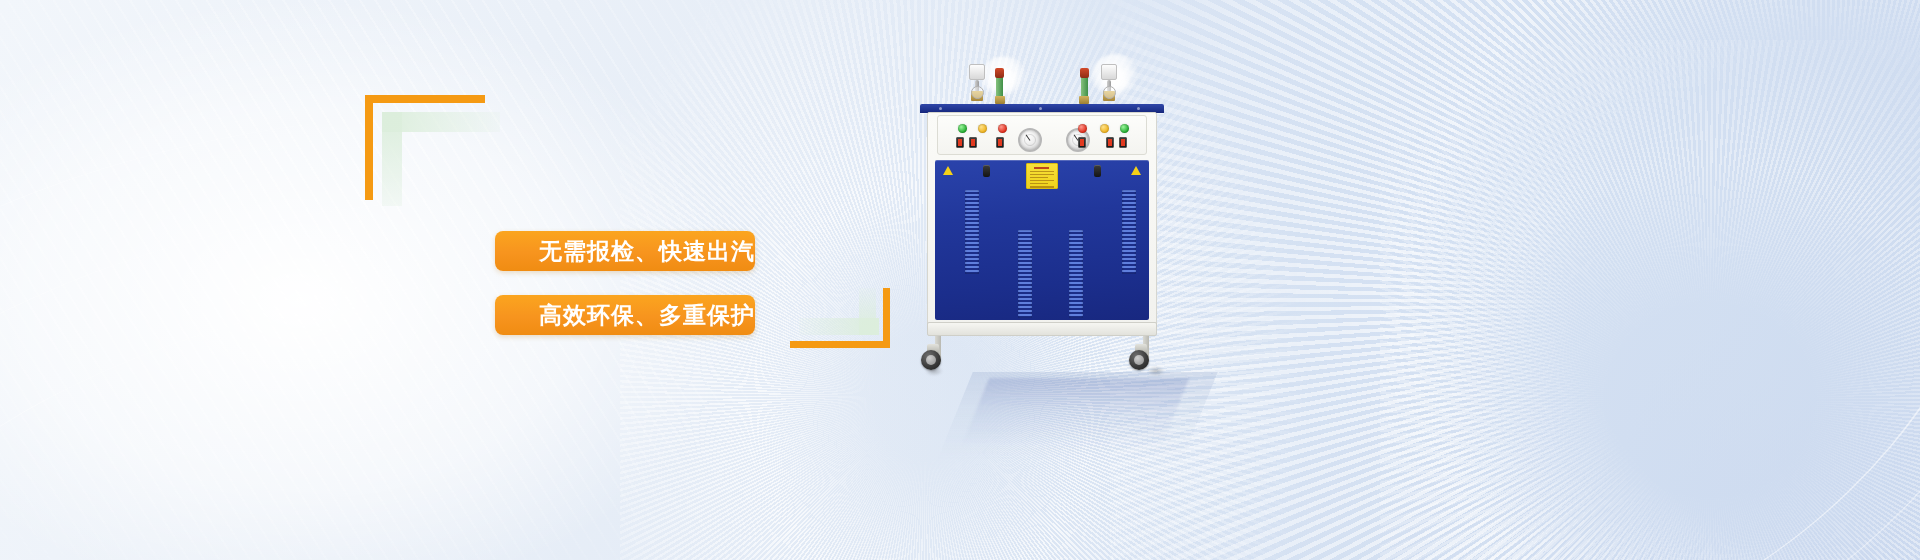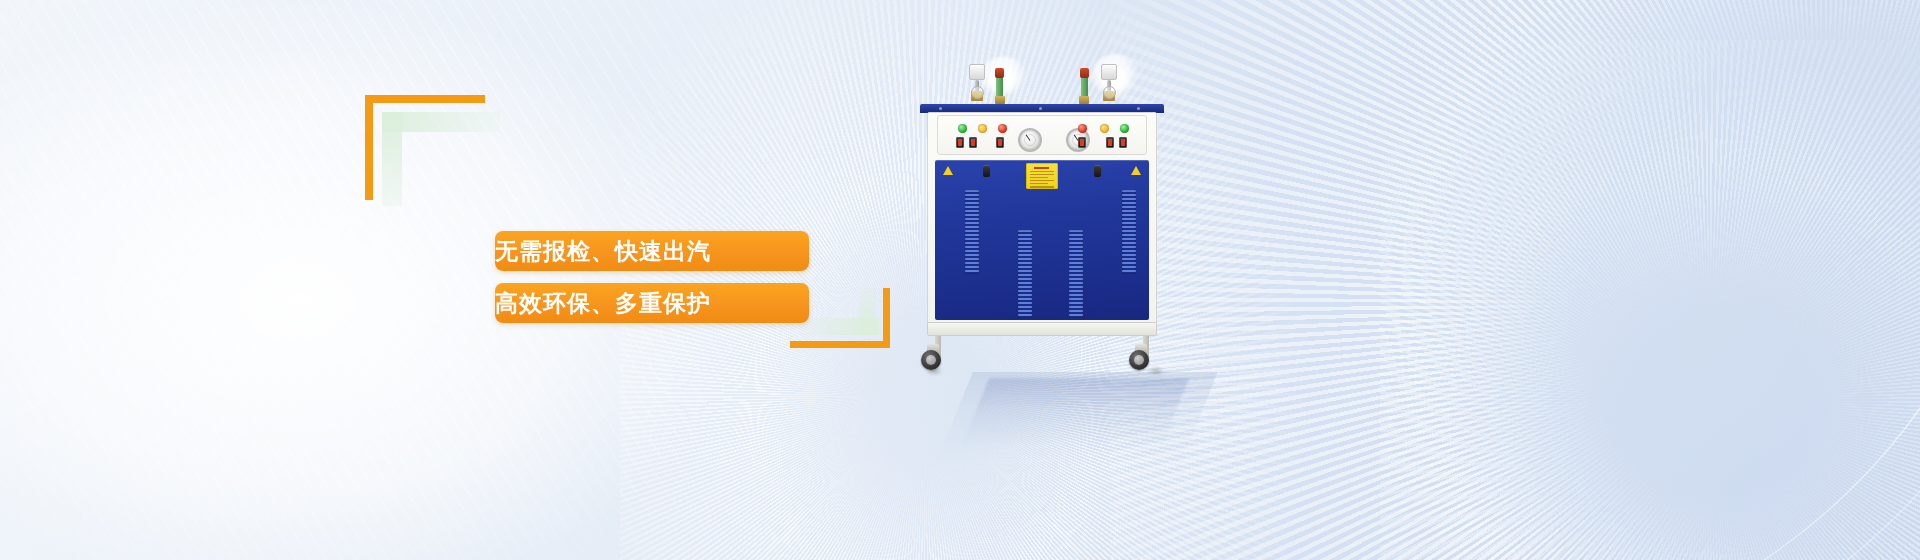--- a/index.html
+++ b/index.html
@@ -106,29 +106,29 @@
        3px 4px 0 rgba(150,168,196,0.55),
        5px 7px 9px rgba(120,142,178,0.42),
        0 1px 0 rgba(255,255,255,0.9);
     white-space:nowrap;
   }
 
   
   .badges{ position:absolute; left:495px; top:231px; }
   .badge{
     display:block;
-    width:314px; height:40px;
+    width:260px; height:40px;
     background:linear-gradient(180deg,#fba51f 0%, #f7941e 55%, #f08c12 100%);
     border-radius:8px;
     color:#ffffff;
     font-size:23px; font-weight:700; letter-spacing:1px;
-    line-height:40px; text-align:left;
+    line-height:40px; text-align:right;
     box-shadow:0 2px 5px rgba(190,130,40,0.25);
   }
-  .badge + .badge{ margin-top:12px; }
+  .badge + .badge{ margin-top:24px; }
 
   
   .machine{ position:absolute; left:915px; top:60px; width:260px; height:320px; }
 
   .m-toplid{
     position:absolute; left:5px; top:44px; width:244px; height:9px;
     background:linear-gradient(180deg,#2f46a8 0%, #1f3490 60%, #16267a 100%);
     border-radius:2px 2px 0 0;
     box-shadow:0 1px 0 rgba(255,255,255,.55);
   }

